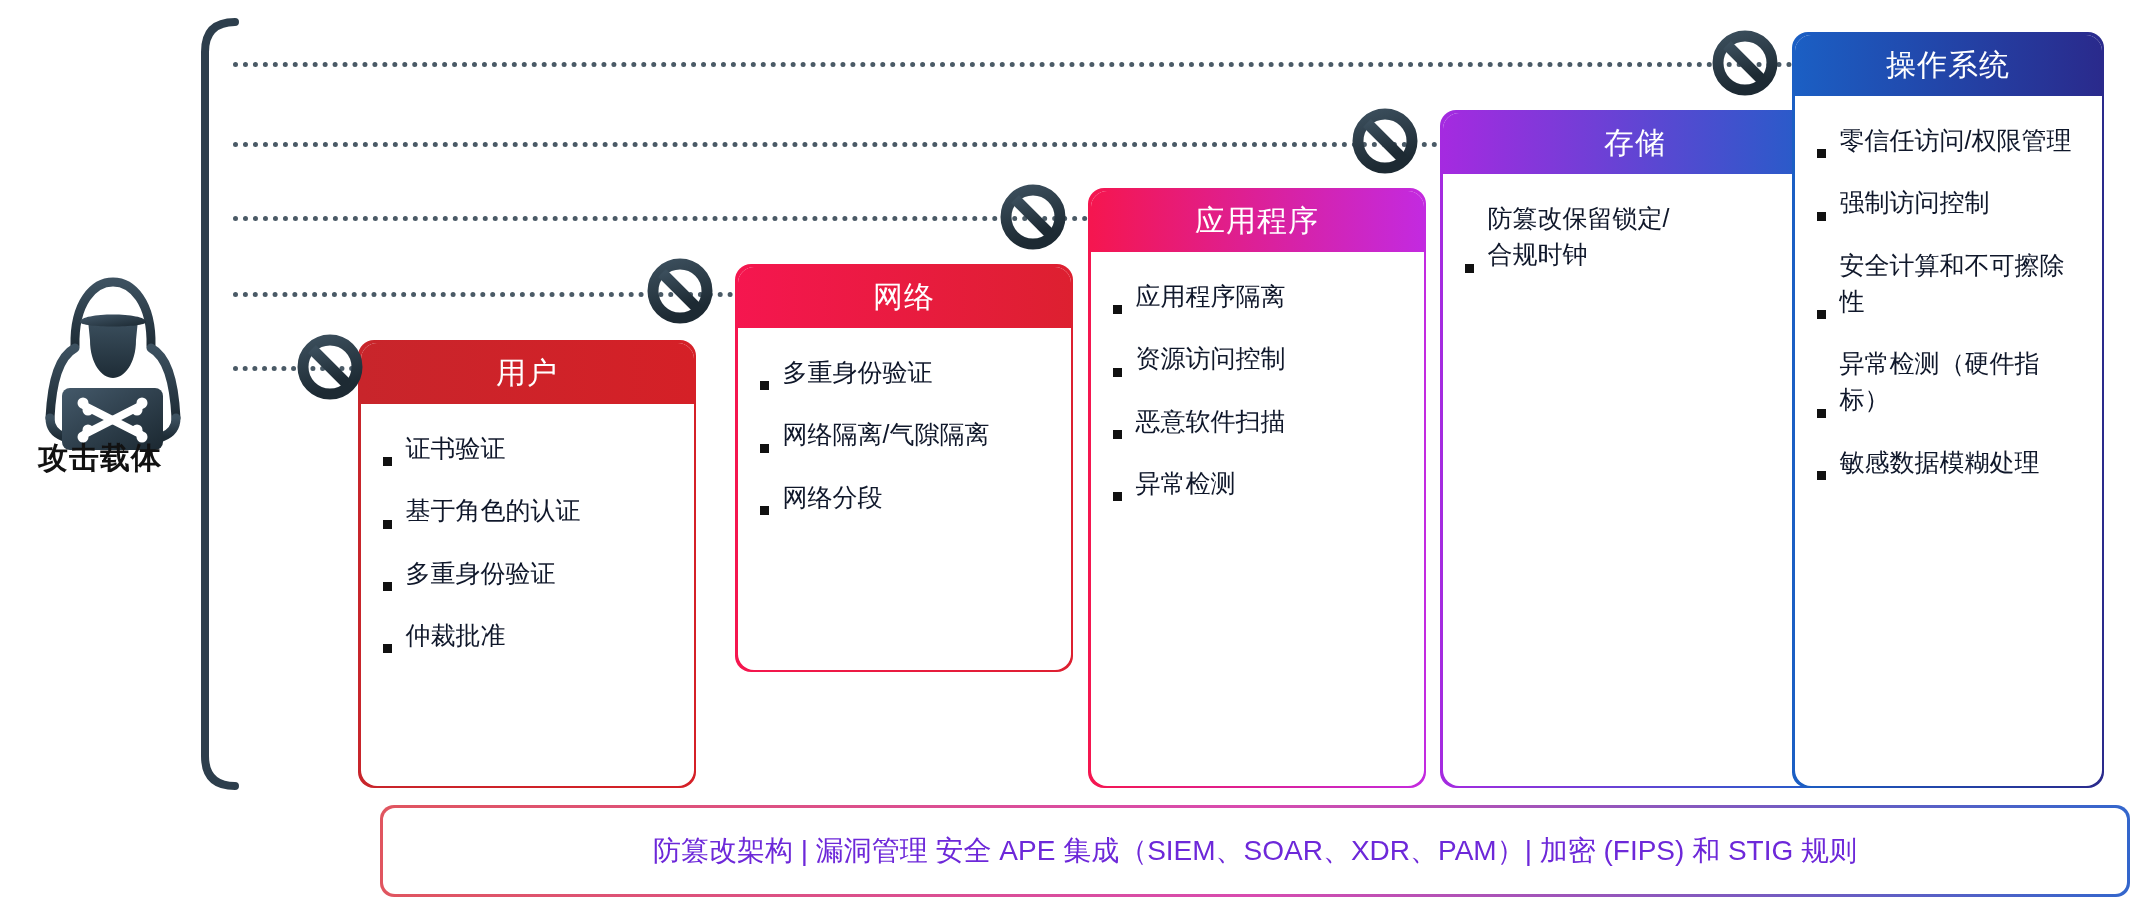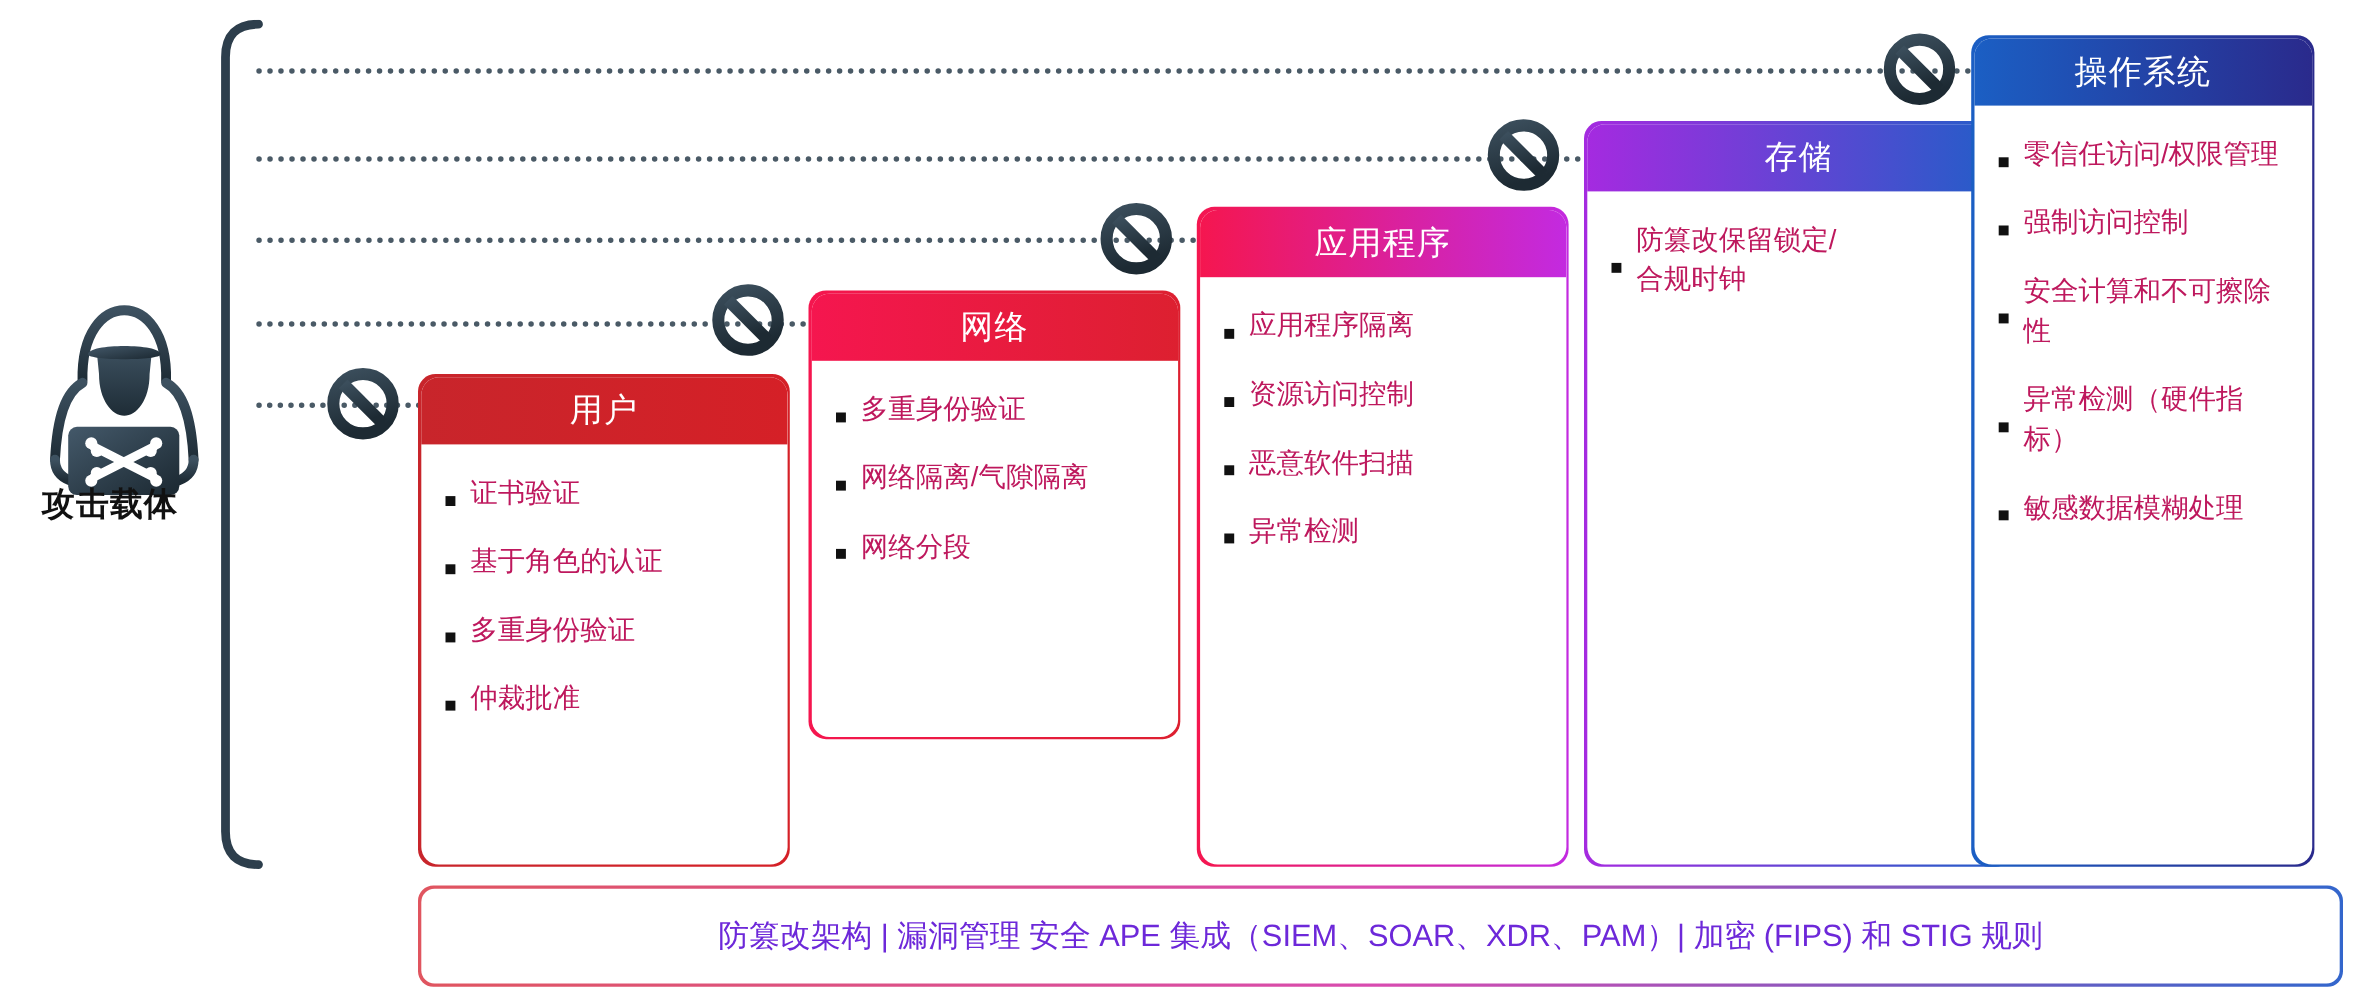--- a/index.html
+++ b/index.html
@@ -54,23 +54,23 @@
   .card-head{
     height:62px;
     display:flex;align-items:center;justify-content:center;
     color:#fff;font-size:30px;font-weight:normal;
     letter-spacing:1px;
   }
   .card-body{
     padding:26px 18px 10px 22px;
   }
   .bullet-row{
-    display:flex;align-items:center;
+    display:flex;align-items:flex-end;
     margin-bottom:26px;
-    font-size:25px;color:#be185d;
+    font-size:25px;color:#0f172a;
     line-height:1.45;
   }
   .bullet-mark{
     flex:0 0 auto;
     width:9px;height:9px;background:#111;
     margin-top:14px;margin-right:14px;
   }
   .bullet-text{flex:1 1 auto;white-space:pre-line;}
 
   
@@ -206,21 +206,21 @@
           <linearGradient id="ne4" x1="0" y1="0" x2="0.3" y2="1">
             <stop offset="0" stop-color="#3b4e5c"></stop>
             <stop offset="1" stop-color="#1d2a33"></stop>
           </linearGradient>
         </defs>
         <circle cx="33" cy="33" r="27" fill="none" stroke="url(#ne4)" stroke-width="11"></circle>
         <line x1="15" y1="15" x2="51" y2="51" stroke="url(#ne4)" stroke-width="11" stroke-linecap="butt"></line>
       </svg>
     </div>
 
-  <div class="card" style="left: 380px; top: 340px; width: 338px; height: 448px; background: linear-gradient(90deg, rgb(200, 37, 43), rgb(213, 32, 39));">
+  <div class="card" style="left: 358px; top: 340px; width: 338px; height: 448px; background: linear-gradient(90deg, rgb(200, 37, 43), rgb(213, 32, 39));">
     <div class="card-inner">
       <div class="card-head" style="background: linear-gradient(90deg, rgb(200, 37, 43), rgb(213, 32, 39)); margin: -0.5px -0.5px 0px;">用户</div>
       <div class="card-body">
         <div class="bullet-row">
             <span class="bullet-mark"></span>
             <span class="bullet-text">证书验证</span>
           </div>
         <div class="bullet-row">
             <span class="bullet-mark"></span>
             <span class="bullet-text">基于角色的认证</span>

